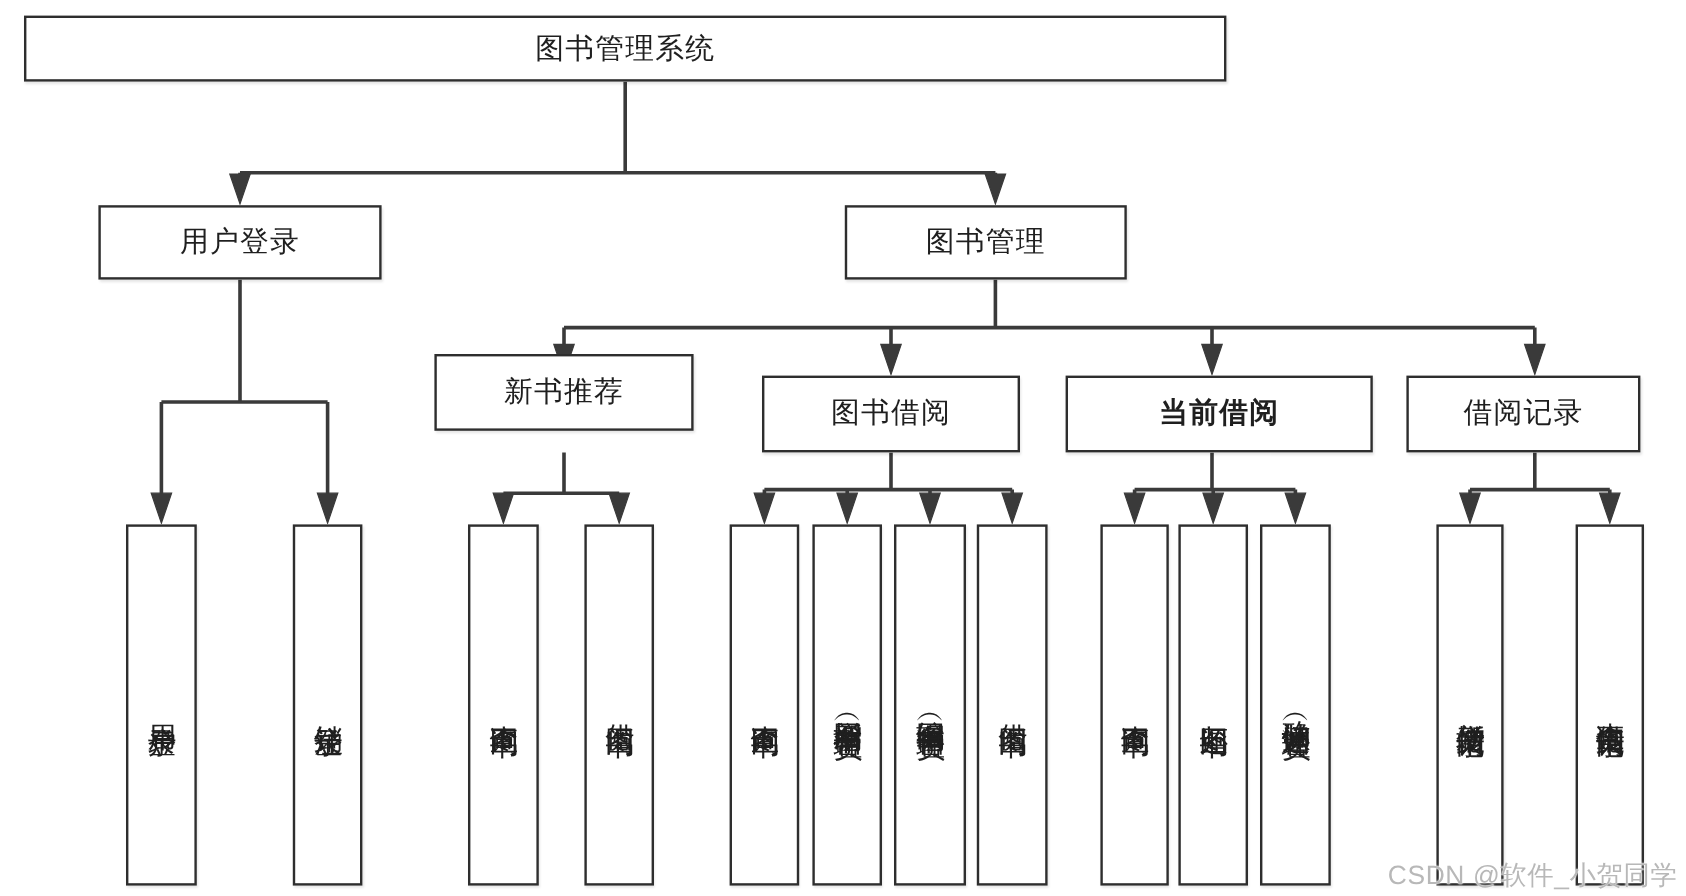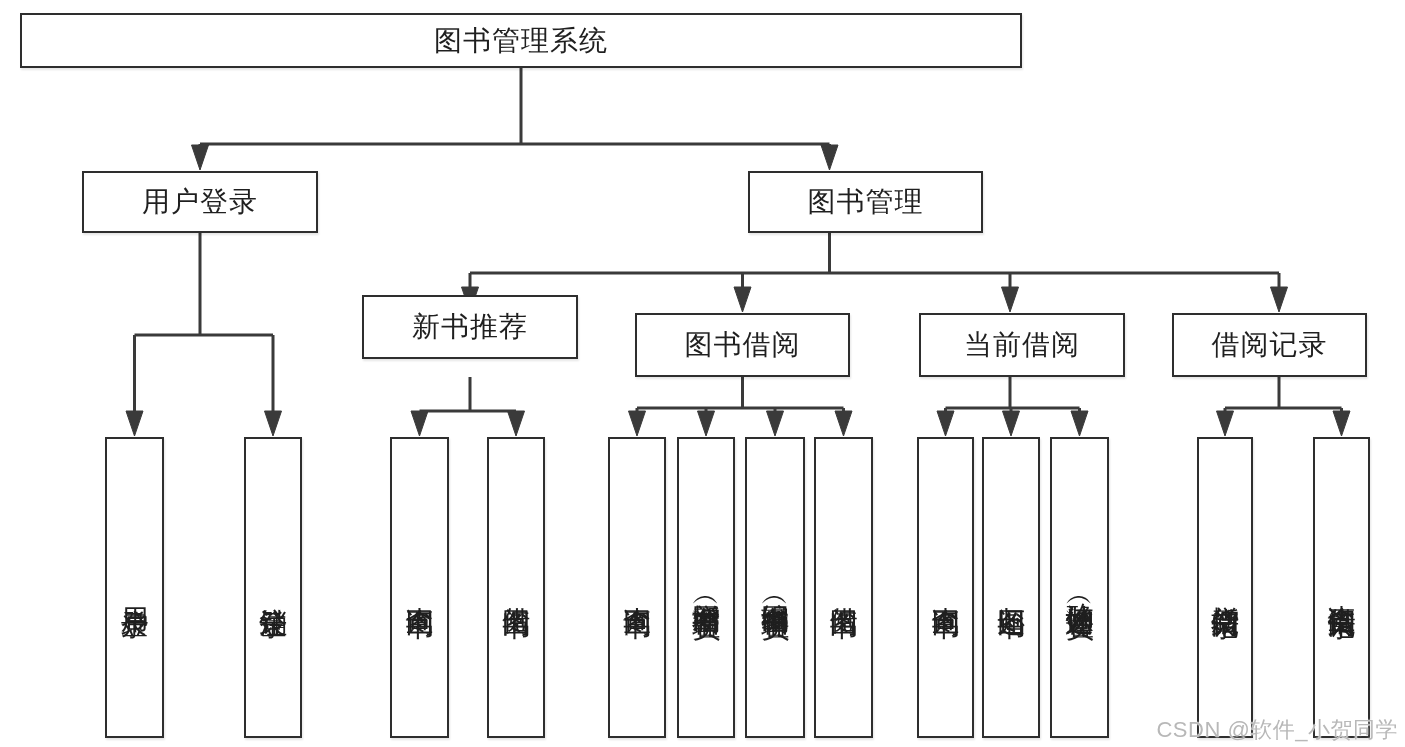--- a/index.html
+++ b/index.html
@@ -37,21 +37,21 @@
     box-sizing: border-box;
     background: #ffffff;
     border: 2.5px solid #2e2e2e;
     box-shadow: 1px 2px 2px rgba(0,0,0,0.10);
     display: flex;
     align-items: center;
     justify-content: center;
     color: #1f1f1f;
   }
   .node .label {
-    font-size: 28px;
+    font-size: 24px;
     line-height: 1.05;
     letter-spacing: 1px;
     white-space: nowrap;
   }
   .node.vert .label {
     writing-mode: vertical-rl;
     text-orientation: mixed;
     letter-spacing: 1.5px;
     white-space: normal;
   }
@@ -101,30 +101,30 @@
       <polygon points="1333,411 1350,411 1341.5,436" class="arrowhead"></polygon>
     </svg>
 
   <div id="watermark">CSDN @软件_小贺同学</div>
 <div class="node horiz" style="left: 20px; top: 13px; width: 1002px; height: 55px;">
       <span class="label">图书管理系统</span>
     </div>
     <div class="node horiz" style="left: 82px; top: 171px; width: 236px; height: 62px;">
       <span class="label">用户登录</span>
     </div>
-    <div class="node horiz" style="left: 748px; top: 171px; width: 235px; height: 62px;">
+    <div class="node horiz" style="left: 704px; top: 171px; width: 235px; height: 62px;">
       <span class="label">图书管理</span>
     </div>
     <div class="node horiz" style="left: 362px; top: 295px; width: 216px; height: 64px;">
       <span class="label">新书推荐</span>
     </div>
     <div class="node horiz" style="left: 635px; top: 313px; width: 215px; height: 64px; align-items: center;">
       <span class="label">图书借阅</span>
     </div>
-    <div class="node horiz" style="left: 919px; top: 313px; width: 206px; height: 64px;">
+    <div class="node horiz" style="left: 888px; top: 313px; width: 256px; height: 64px; font-weight: bold;">
       <span class="label">当前借阅</span>
     </div>
     <div class="node horiz" style="left: 1172px; top: 313px; width: 195px; height: 64px;">
       <span class="label">借阅记录</span>
     </div>
     <div class="node vert" style="left: 105px; top: 437px; width: 59px; height: 301px;">
       <span class="label">用户登录</span>
     </div>
     <div class="node vert" style="left: 244px; top: 437px; width: 58px; height: 301px;">
       <span class="label">注销登录</span>

